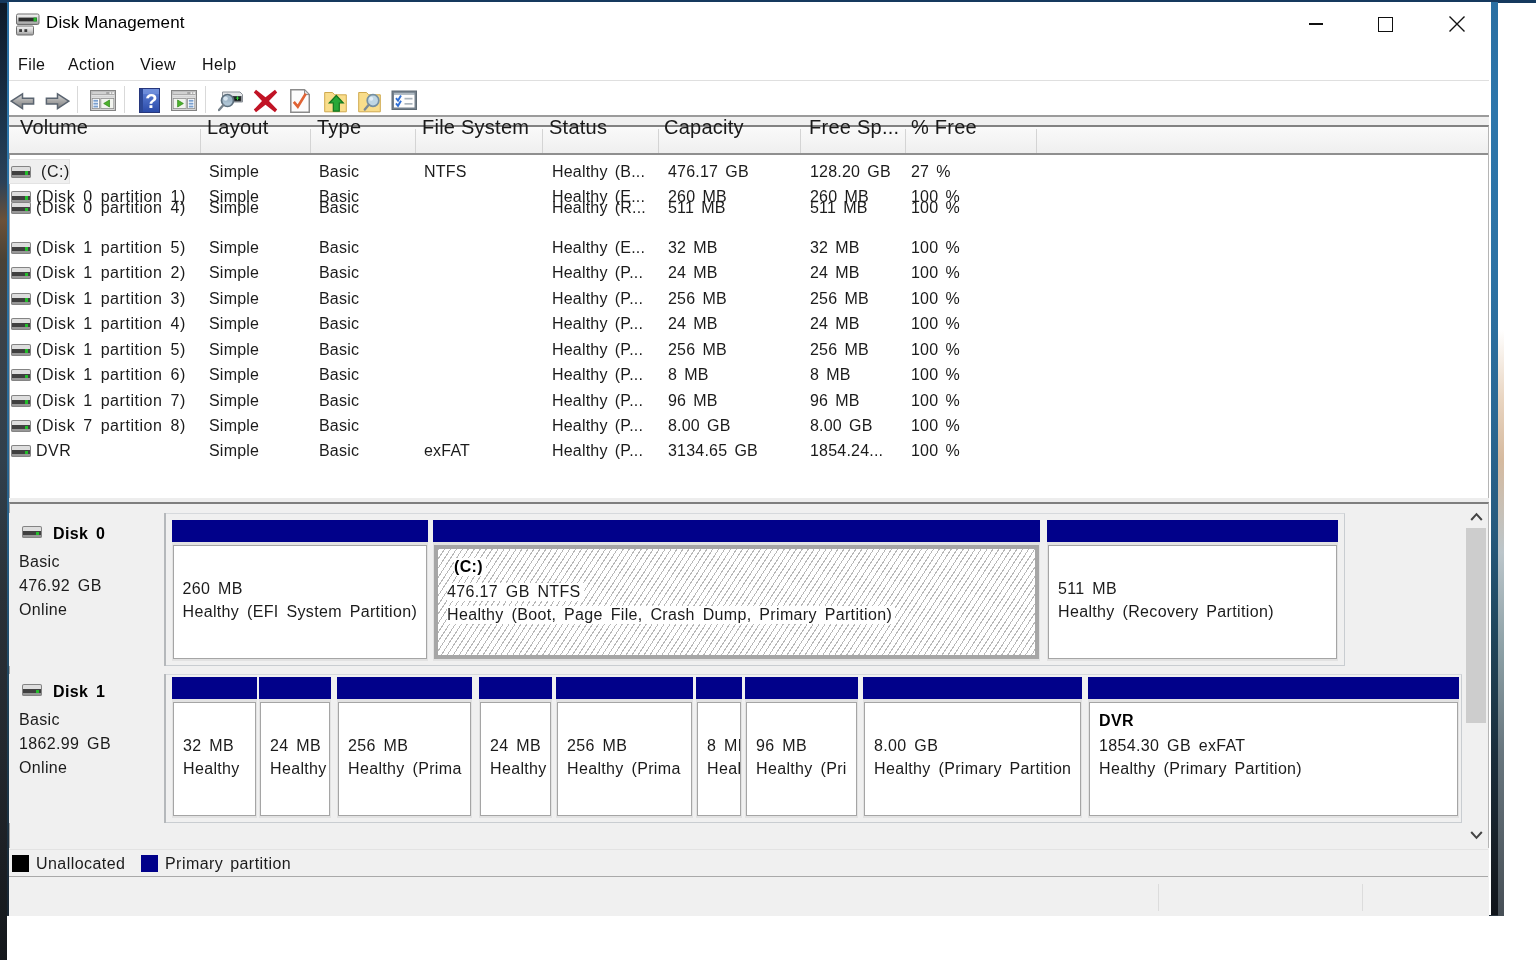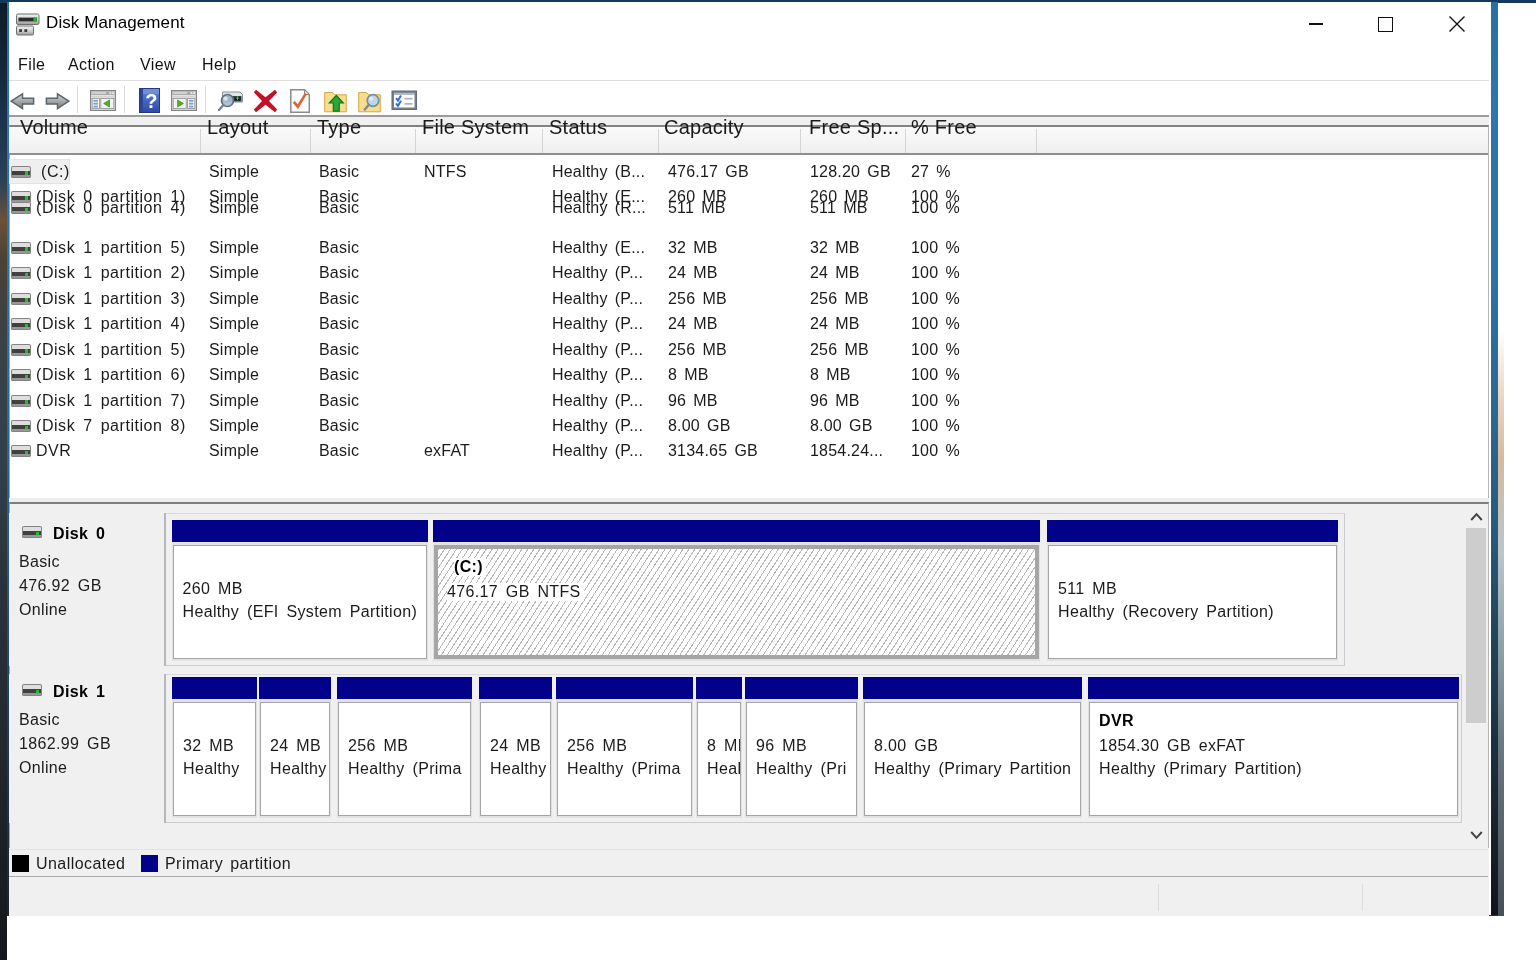--- a/index.html
+++ b/index.html
@@ -365,20 +365,21 @@
     <div class="in">
       <div class="t2">260 MB</div>
       <div class="t3">Healthy (EFI System Partition)</div>
     </div>
   </div>
 <div class="a pb sel" style="left:433px;top:519.5px;width:607px;height:141.5px">
     <div class="bar"></div>
     <div class="in">
       <div class="t1">(C:)</div>
       <div class="t2">476.17 GB NTFS</div>
+      <div class="t3">Healthy (Boot, Page File, Crash Dump, Primary Partition)</div>
     </div>
   </div>
 <div class="a pb" style="left:1047px;top:519.5px;width:291px;height:141.5px">
     <div class="bar"></div>
     <div class="in">
       <div class="t2">511 MB</div>
       <div class="t3">Healthy (Recovery Partition)</div>
     </div>
   </div>
 <div class="a pb" style="left:172px;top:677px;width:85px;height:141px">

